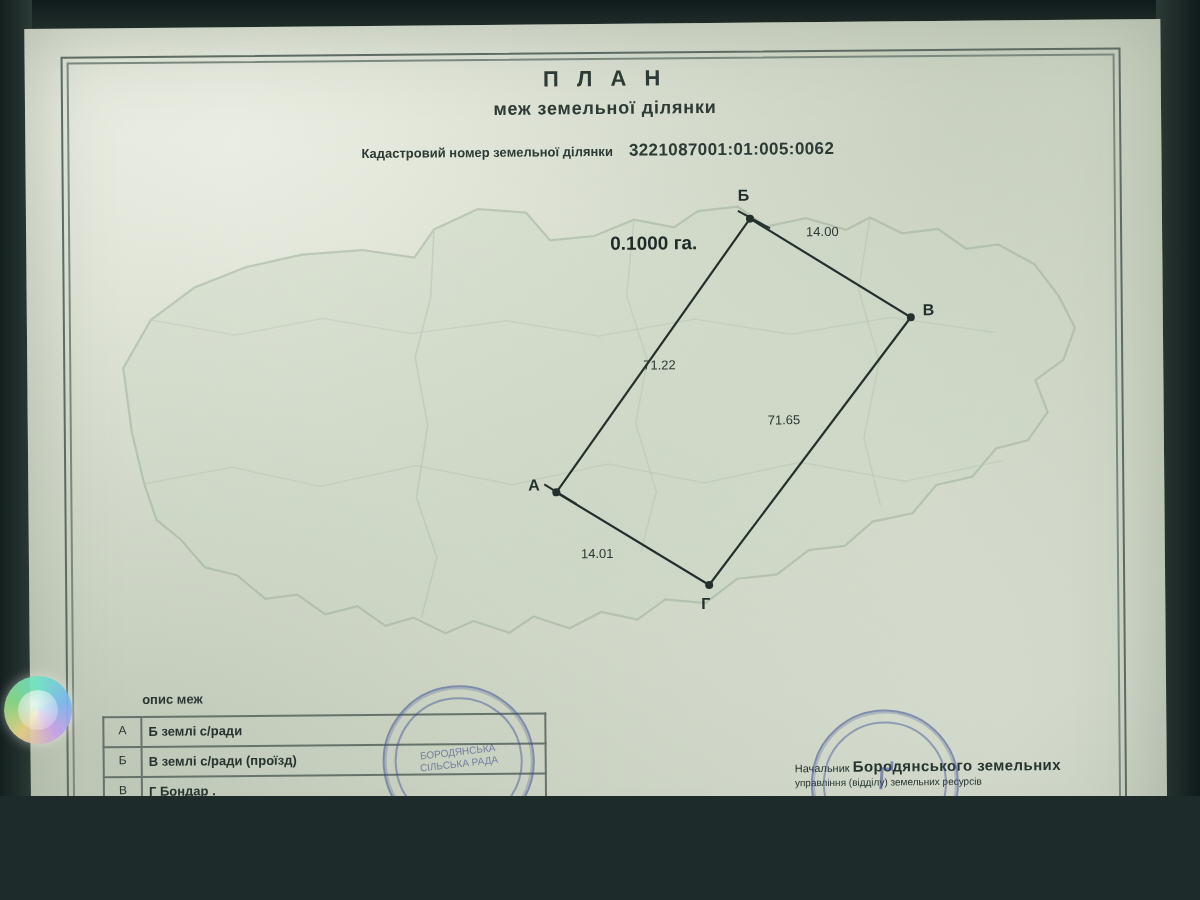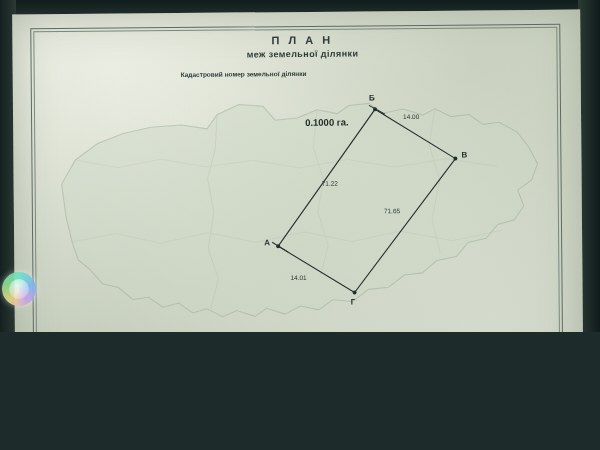--- a/index.html
+++ b/index.html
@@ -10,21 +10,21 @@
   body {
     width: 600px;
     height: 450px;
     overflow: hidden;
     font-family: "Liberation Sans", sans-serif;
   }
 
   #photo {
     position: relative;
     width: 600px;
-    height: 332px;
+    height: 398px;
     background: #a16207;
     overflow: hidden;
   }
 
   
   .frame-top {
     position: absolute; left: 0; top: 0; width: 600px; height: 18px;
     background: linear-gradient(180deg,#101c1c 0%, #24322e 100%);
   }
   .frame-bottom {
@@ -262,20 +262,21 @@
       </svg>
     </div>
 
     <div class="hdr">
       <div class="t1">П Л А Н</div>
       <div class="t2">меж земельної ділянки</div>
     </div>
 
     <div class="cad">
       <span class="lbl">Кадастровий номер земельної ділянки</span>
+      <span class="val">3221087001:01:005:0062</span>
     </div>
 
     <div id="plot">
       <svg width="528" height="290" viewBox="0 0 528 290">
         <polygon points="344,58 424,108 322,241 246,194" fill="none" stroke="#24302c" stroke-width="1.1"></polygon>
         <circle cx="344" cy="58" r="2" fill="#24302c"></circle>
         <circle cx="424" cy="108" r="2" fill="#24302c"></circle>
         <circle cx="322" cy="241" r="2" fill="#24302c"></circle>
         <circle cx="246" cy="194" r="2" fill="#24302c"></circle>
 

